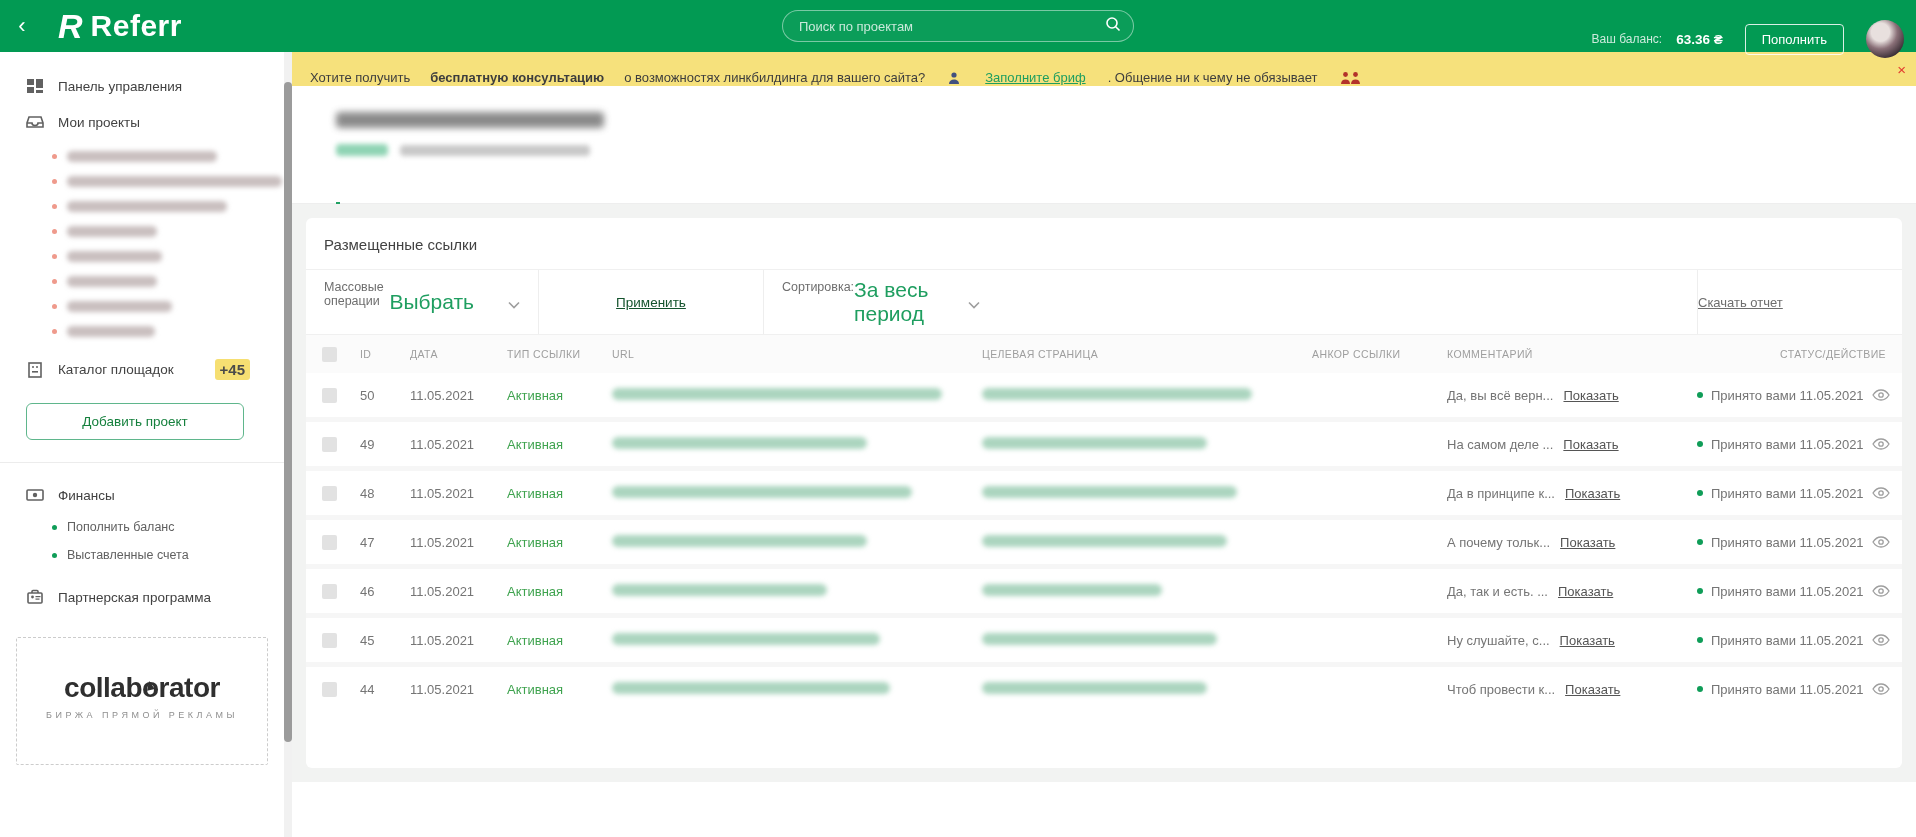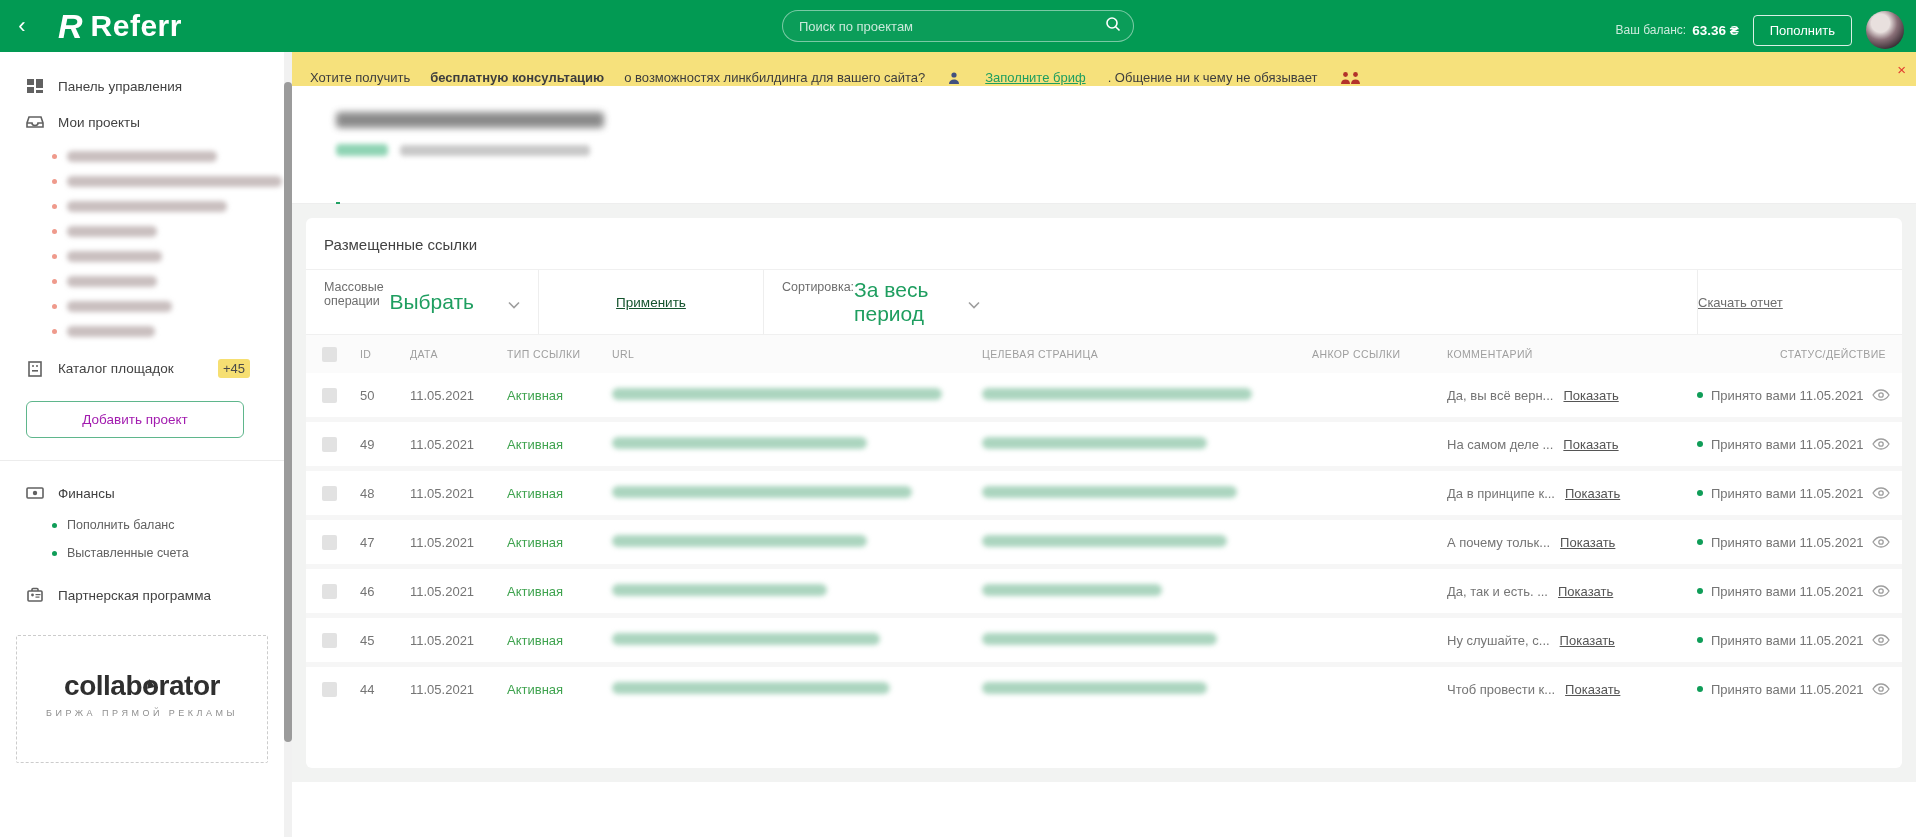--- a/index.html
+++ b/index.html
@@ -13,44 +13,44 @@
   .logo { display:flex; align-items:center; gap:10px; margin-left:14px; color:#fff; }
   .logo-r { font-size:34px; font-weight:900; font-style:italic; letter-spacing:-2px; }
   .logo-text { font-size:30px; font-weight:800; letter-spacing:0.5px; }
   .search-wrap { position:absolute; left:50%; top:10px; transform:translateX(-50%);
                  width:352px; height:32px; border:1px solid rgba(255,255,255,0.45);
                  border-radius:16px; display:flex; align-items:center; padding:0 12px 0 16px;
                  background:rgba(255,255,255,0.04); }
   .search-input { flex:1; background:transparent; border:none; outline:none;
                   color:#eafff3; font-size:13px; }
   .search-input::placeholder { color:rgba(255,255,255,0.78); }
-  .topbar-right { position:absolute; right:12px; top:4px; height:52px; display:flex; align-items:center; gap:14px; }
+  .topbar-right { position:absolute; right:12px; top:13px; height:52px; display:flex; align-items:center; gap:22px; }
   .balance-label { color:rgba(255,255,255,0.8); font-size:12px; }
   .balance-value { color:#fff; font-size:13.5px; font-weight:700; margin-left:-8px; }
   .topup-btn { border:1px solid rgba(255,255,255,0.85); border-radius:4px; background:transparent;
                color:#fff; font-size:13px; padding:7px 16px; cursor:pointer;
                font-family:"Liberation Sans", sans-serif; }
   .avatar { width:38px; height:38px; border-radius:50%;
             background:radial-gradient(circle at 38% 32%, #e8e0de 0 26%, #8a7078 48%, #372c33 78%);
             filter:blur(0.6px); cursor:pointer; }
 
   
   .sidebar { position:absolute; left:0; top:52px; width:284px; height:785px; background:#fff; }
   .side-item { display:flex; align-items:center; gap:14px; padding:9px 0 9px 26px;
                font-size:13.5px; color:#424242; cursor:pointer; }
   .side-item .sicon { width:18px; height:18px; flex:0 0 18px; display:inline-flex; }
   .projects { padding:4px 0 6px 0; }
   .proj-item { display:flex; align-items:center; gap:10px; padding:7px 0 7px 52px; cursor:pointer; }
   .proj-dot { width:5px; height:5px; border-radius:50%; background:#ef9a8c; flex:0 0 5px; }
   .proj-bar { height:11px; border-radius:5px; background:#c9bfbf; filter:blur(2.5px); }
-  .badge { background:#f6df72; color:#4a4a4a; font-size:13px; font-weight:400;
+  .badge { background:#f6df72; color:#4a4a4a; font-size:15px; font-weight:700;
            border-radius:3px; padding:2px 5px; margin-left:auto; margin-right:34px; }
   .add-project { display:block; width:218px; margin:14px 0 10px 26px; padding:10px 0;
                  background:#fff; border:1px solid #5fb68c; border-radius:6px;
-                 color:#a21caf; font-size:13.5px; cursor:pointer; text-align:center;
+                 color:#15803d; font-size:13.5px; cursor:pointer; text-align:center;
                  font-family:"Liberation Sans", sans-serif; }
   .side-divider { border-top:1px solid #ececec; margin:22px 0 14px 0; }
   .sub-item { display:flex; align-items:center; gap:10px; padding:7px 0 7px 52px;
               font-size:12.5px; color:#616161; cursor:pointer; }
   .sub-dot { width:5px; height:5px; border-radius:50%; background:#0f9d58; flex:0 0 5px; }
   .collab-box { margin:22px 16px 0 16px; border:1px dashed #cccccc; border-radius:2px;
                 padding:34px 10px 44px 10px; text-align:center; cursor:pointer; }
   .collab-logo { font-size:28px; font-weight:700; color:#2f2f2f; letter-spacing:-0.5px; }
   .collab-o { position:relative; }
   .collab-o::after { content:""; position:absolute; left:4px; top:9px; width:0; height:0;

